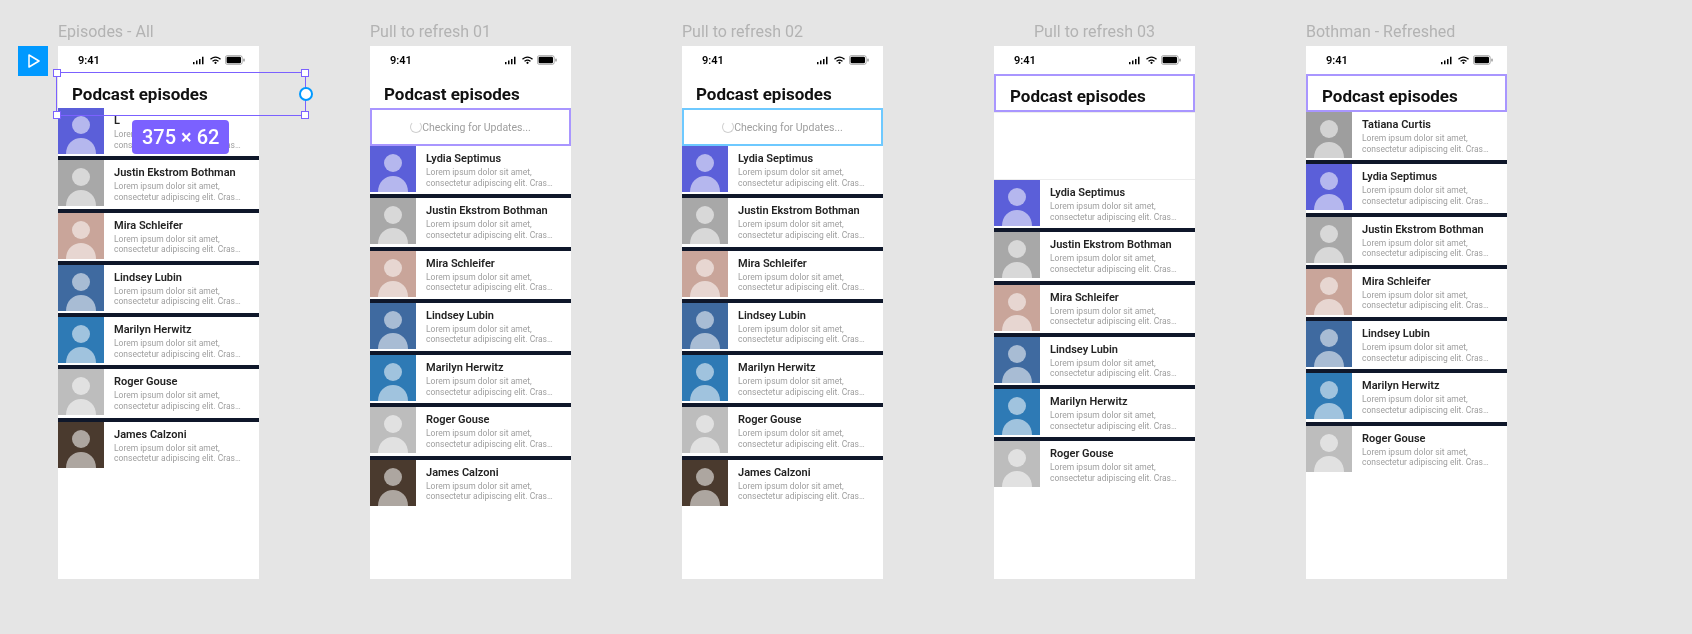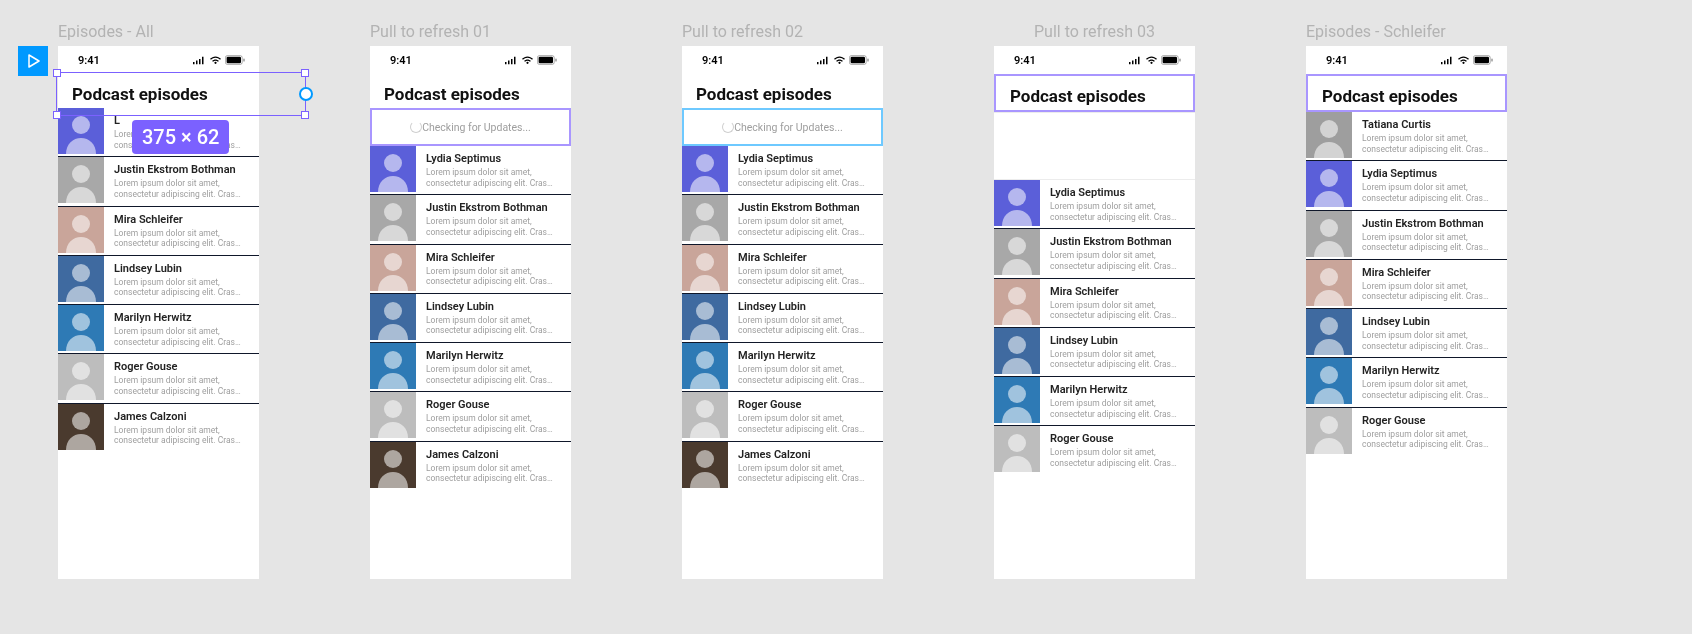--- a/index.html
+++ b/index.html
@@ -73,21 +73,21 @@
   .spinner::before {
     content: "";
     position: absolute;
     inset: 0;
     border: 1.5px solid #CFCFCF;
     border-top-color: transparent;
     border-radius: 50%;
   }
   .ep {
     display: flex;
-    border-top: 1px solid #0f172a;
+    border-top: 4px solid #0f172a;
     min-height: 46px;
   }
   .ep:first-child { border-top: none; }
   .ep-thumb {
     width: 46px;
     height: 46px;
     flex: 0 0 46px;
     background: #888;
     display: flex;
     align-items: center;
@@ -634,21 +634,21 @@
               <path d="M8 46c0-10 7-16 15-16s15 6 15 16z" fill="rgba(255,255,255,0.55)"></path>
             </svg>
           </div>
       <div class="ep-body">
         <div class="ep-name">Roger Gouse</div>
         <div class="ep-desc">Lorem ipsum dolor sit amet, consectetur adipiscing elit. Cras euismod justo.</div>
       </div>
         </div>
       </div>
     </div>
-    <div class="frame-label" style="left: 1306px; top: 22px;">Episodes - Schleifer</div>
+    <div class="frame-label" style="left: 1306px; top: 22px;">Bothman - Refreshed</div>
     <div class="artboard" style="left: 1306px; top: 46px;">
       <div class="status-bar">
         <span>9:41</span>
     <span class="status-right">
   <svg width="14" height="9" viewBox="0 0 18 12">
             <path fill="#000" d="M1 8h2v3H1zM5 6h2v5H5zM9 4h2v7H9zM13 1h2v10h-2z"></path>
           </svg>
   <svg width="13" height="9" viewBox="0 0 16 12">
             <path fill="#000" d="M8 10.5a1.5 1.5 0 100-3 1.5 1.5 0 000 3zM3.5 6.5C4.8 5.2 6.3 4.5 8 4.5s3.2.7 4.5 2l-1.2 1.2C10.3 6.7 9.2 6.2 8 6.2s-2.3.5-3.3 1.5L3.5 6.5zM.7 3.7C2.7 1.7 5.2.5 8 .5s5.3 1.2 7.3 3.2l-1.2 1.2C12.4 3.2 10.3 2.2 8 2.2S3.6 3.2 1.9 4.9L.7 3.7z"></path>
           </svg>

